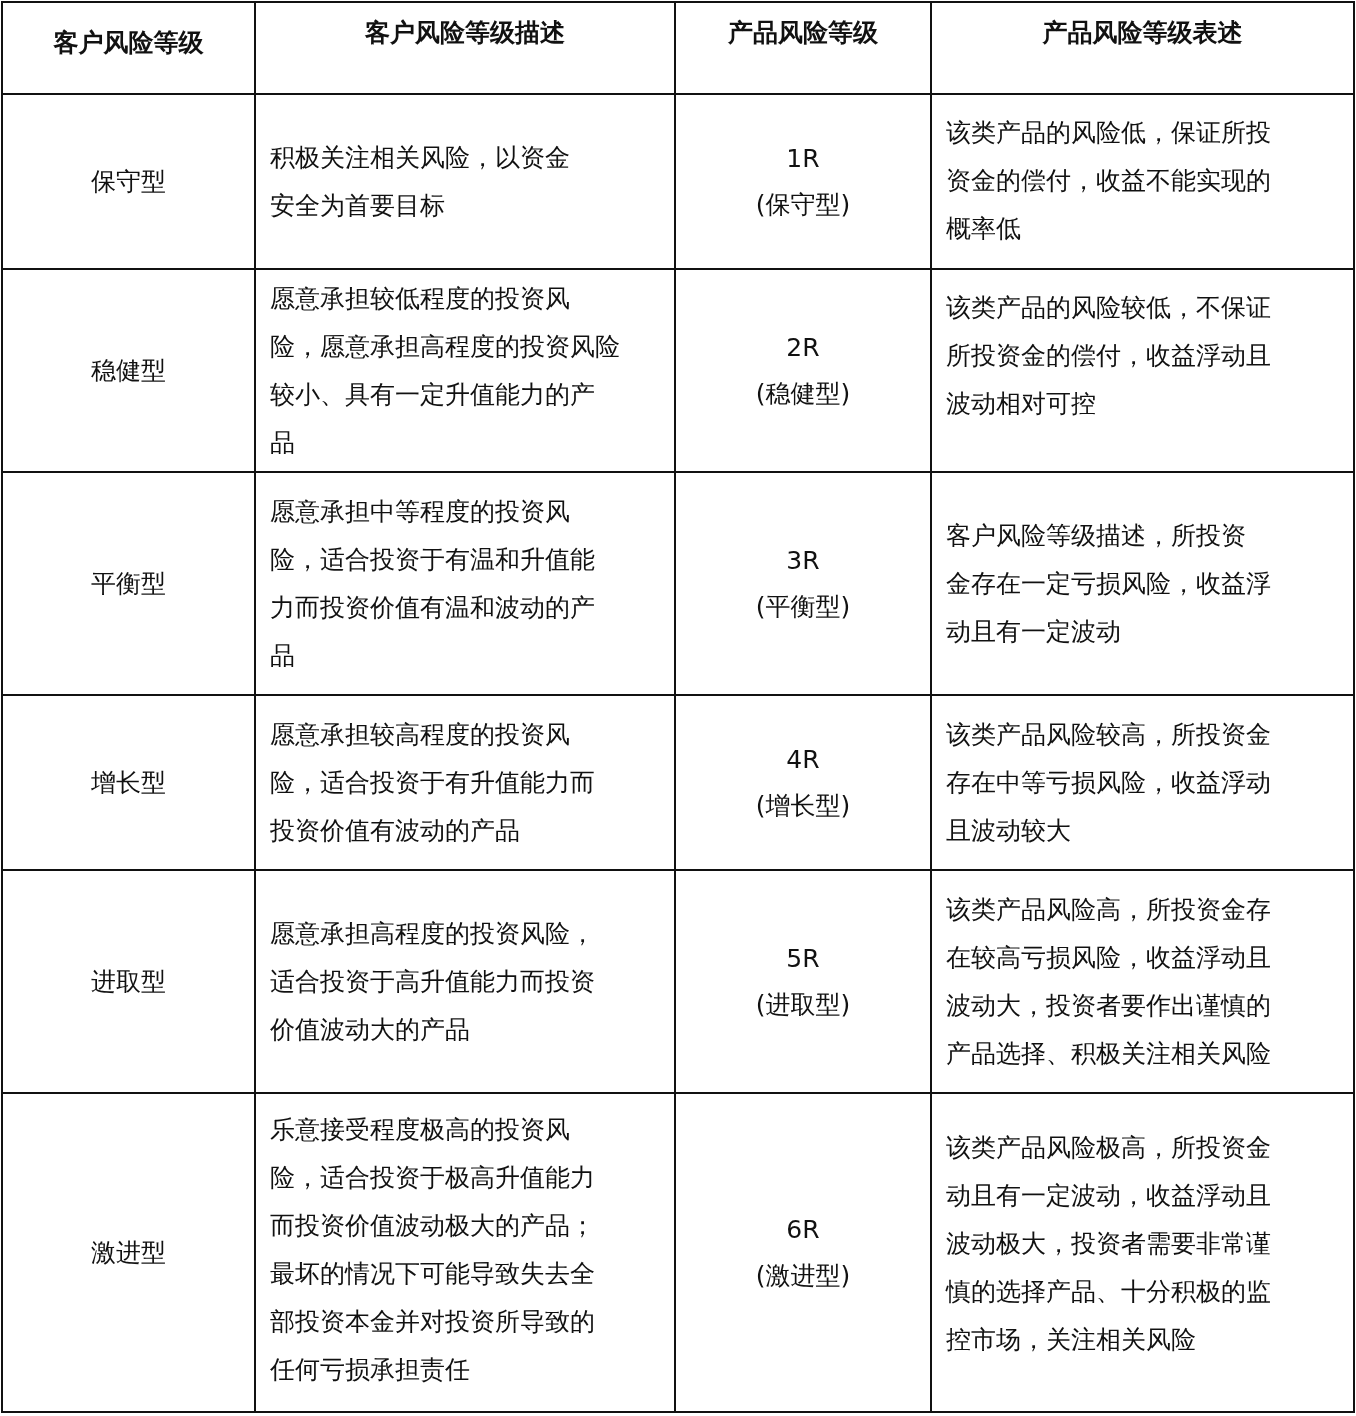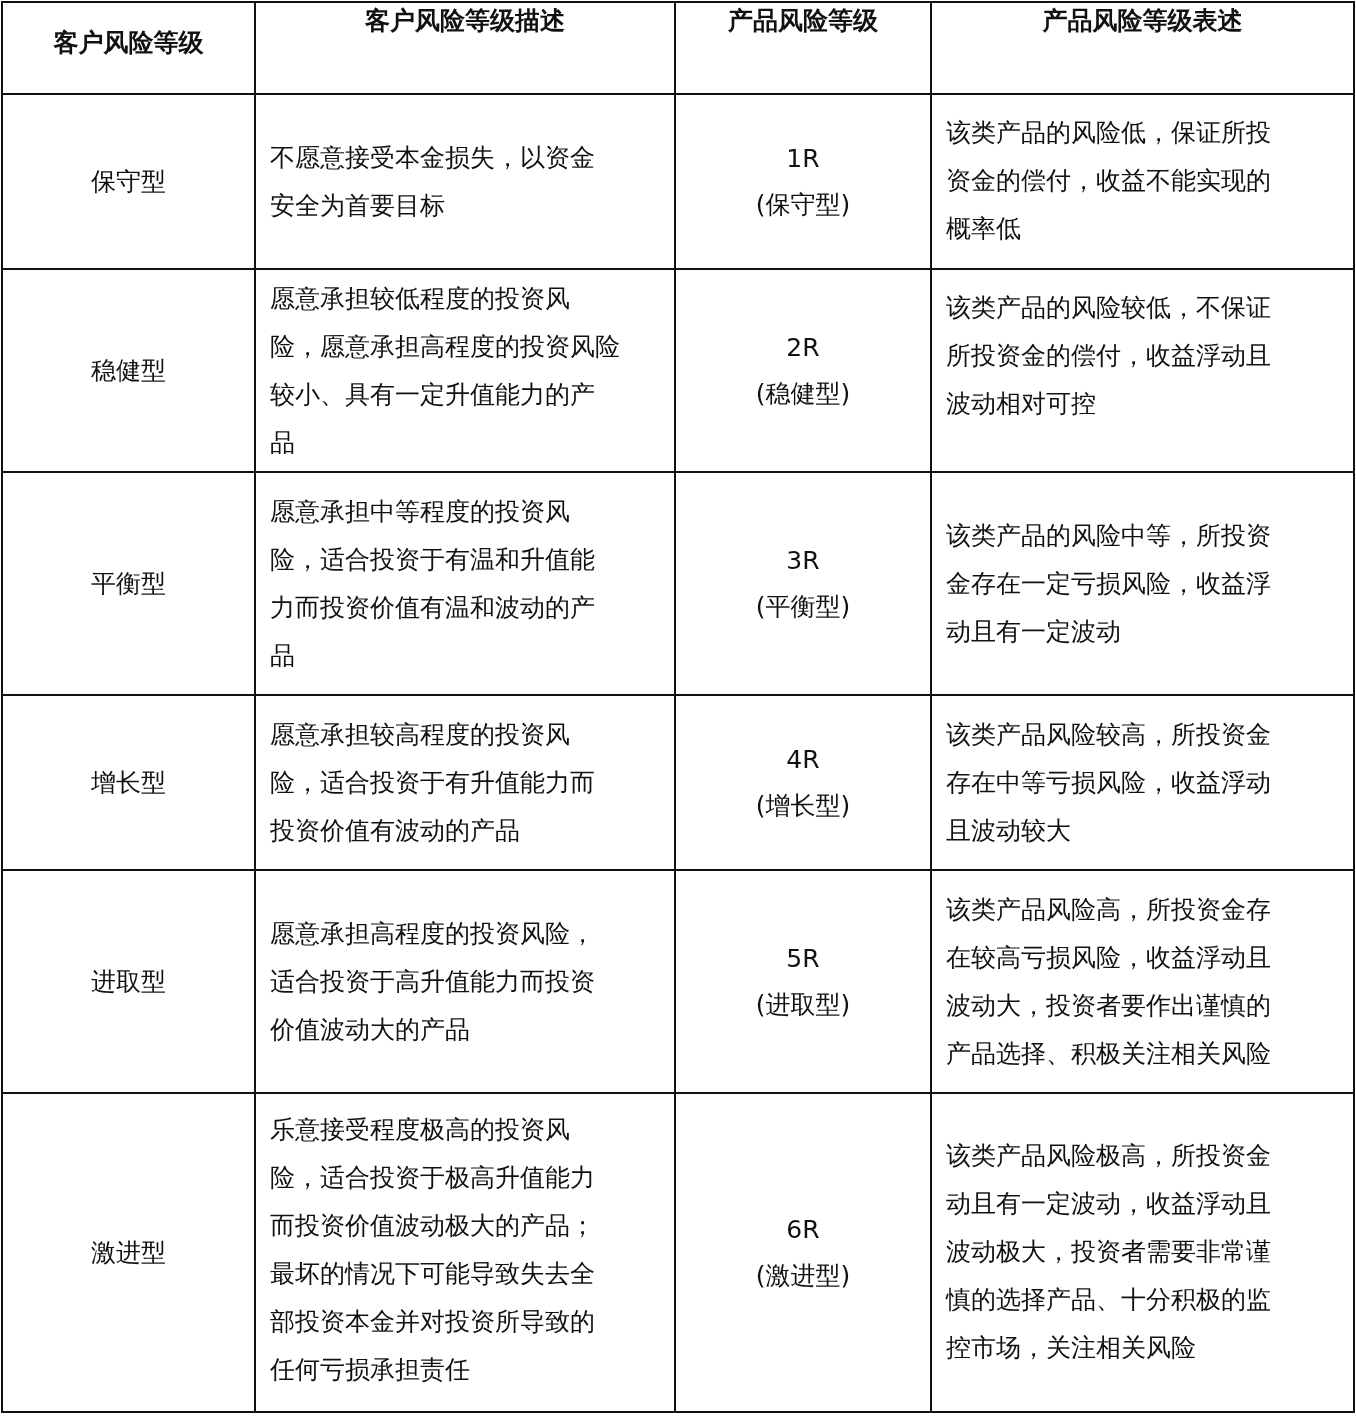--- a/index.html
+++ b/index.html
@@ -1,21 +1,21 @@
 <!DOCTYPE html>
 <html><head>
 <meta charset="utf-8">
 <style>
   html, body { margin:0; padding:0; background:#ffffff; }
   body { width:1356px; height:1416px; position:relative; overflow:hidden;
          font-family:"DejaVu Sans","Liberation Sans",sans-serif; color:#111; }
   table.risk { position:absolute; left:1px; top:1px; border-collapse:collapse; table-layout:fixed; width:1352px; }
   table.risk td, table.risk th { border:2.5px solid #111; padding:0; vertical-align:middle; }
   th { font-size:25px; font-weight:bold; text-align:center; vertical-align:top !important; }
-  th .hwrap { line-height:36px; }
+  th .hwrap { padding-top:12px; line-height:36px; }
   th.c1 .hwrap { padding-top:22px; }
   td { font-size:25px; line-height:48px; }
   td.c1, td.c3 { text-align:center; }
   td.c2, td.c4 { text-align:left; padding-left:14px !important; padding-right:10px !important; }
   td.c3 { line-height:46px; }
   .col1 { width:253px; } .col2 { width:420px; } .col3 { width:256px; } .col4 { width:423px; }
   .top { vertical-align:top !important;margin-left:32px; }
   .r0 { height:92px; } .r1 { height:175px; } .r2 { height:203px; } .r3 { height:223px; }
   .r4 { height:175px; } .r5 { height:223px; } .r6 { height:319px; }
   td.top .txt { padding-top:12px; }
@@ -45,21 +45,21 @@
         </th>
     <th class="c4">
           <div class="hwrap">产品风险等级表述</div>
         </th>
   </tr>
 
   <tr class="r1">
     <td class="c1">保守型</td>
     <td class="c2">
           <div class="txt">
-      <span>不愿意接受本金损失，以资金</span>
+      <span>积极关注相关风险，以资金</span>
       <span>安全为首要目标</span>
     </div>
         </td>
     <td class="c3">
           <div class="txt">
       <span>1R</span>
       <span>(保守型)</span>
     </div>
         </td>
     <td class="c4 top t1">
@@ -107,21 +107,21 @@
     </div>
         </td>
     <td class="c3">
           <div class="txt">
       <span>3R</span>
       <span>(平衡型)</span>
     </div>
         </td>
     <td class="c4">
           <div class="txt">
-      <span>该类产品的风险中等，所投资</span>
+      <span>客户风险等级描述，所投资</span>
       <span>金存在一定亏损风险，收益浮</span>
       <span>动且有一定波动</span>
     </div>
         </td>
   </tr>
 
   <tr class="r4">
     <td class="c1">增长型</td>
     <td class="c2">
           <div class="txt">
@@ -182,21 +182,21 @@
       <span>任何亏损承担责任</span>
     </div>
         </td>
     <td class="c3">
           <div class="txt">
       <span>6R</span>
       <span>(激进型)</span>
     </div>
         </td>
     <td class="c4 top">
-          <div class="txt" style="padding-top:38px">
+          <div class="txt" style="padding-top:30px">
       <span>该类产品风险极高，所投资金</span>
       <span>动且有一定波动，收益浮动且</span>
       <span>波动极大，投资者需要非常谨</span>
       <span>慎的选择产品、十分积极的监</span>
       <span>控市场，关注相关风险</span>
     </div>
         </td>
   </tr>
 </tbody>
   </table>

